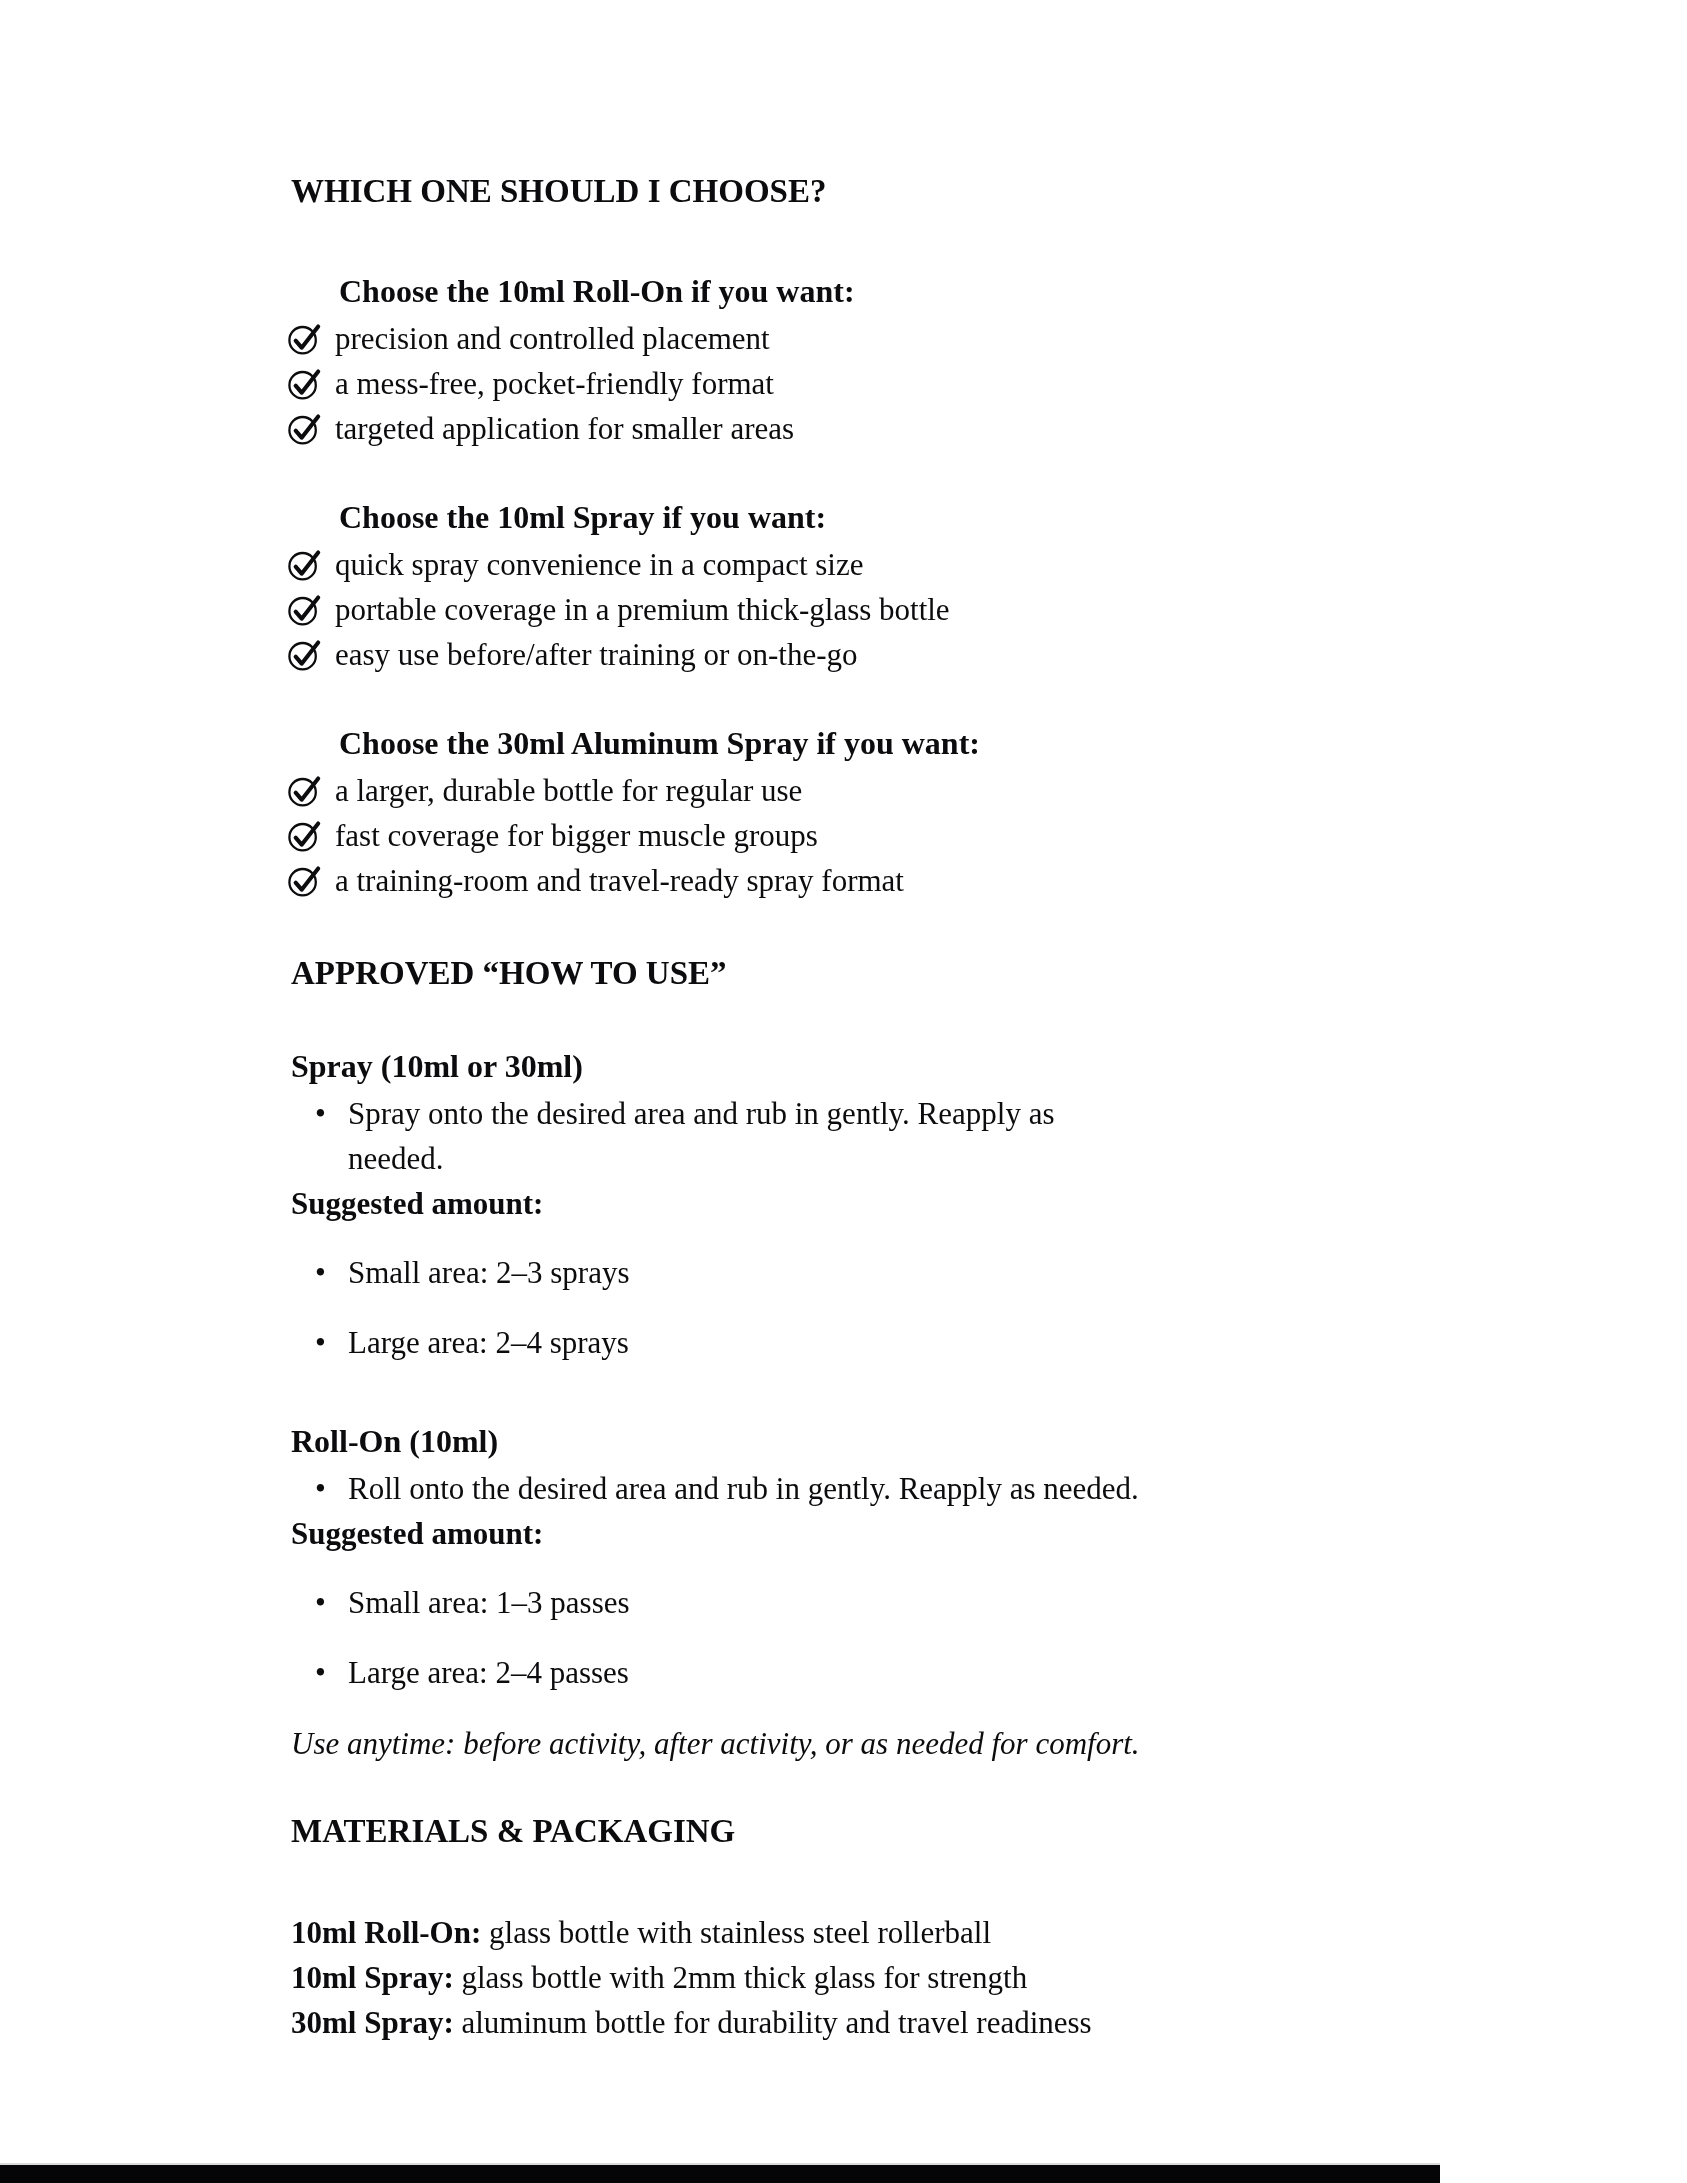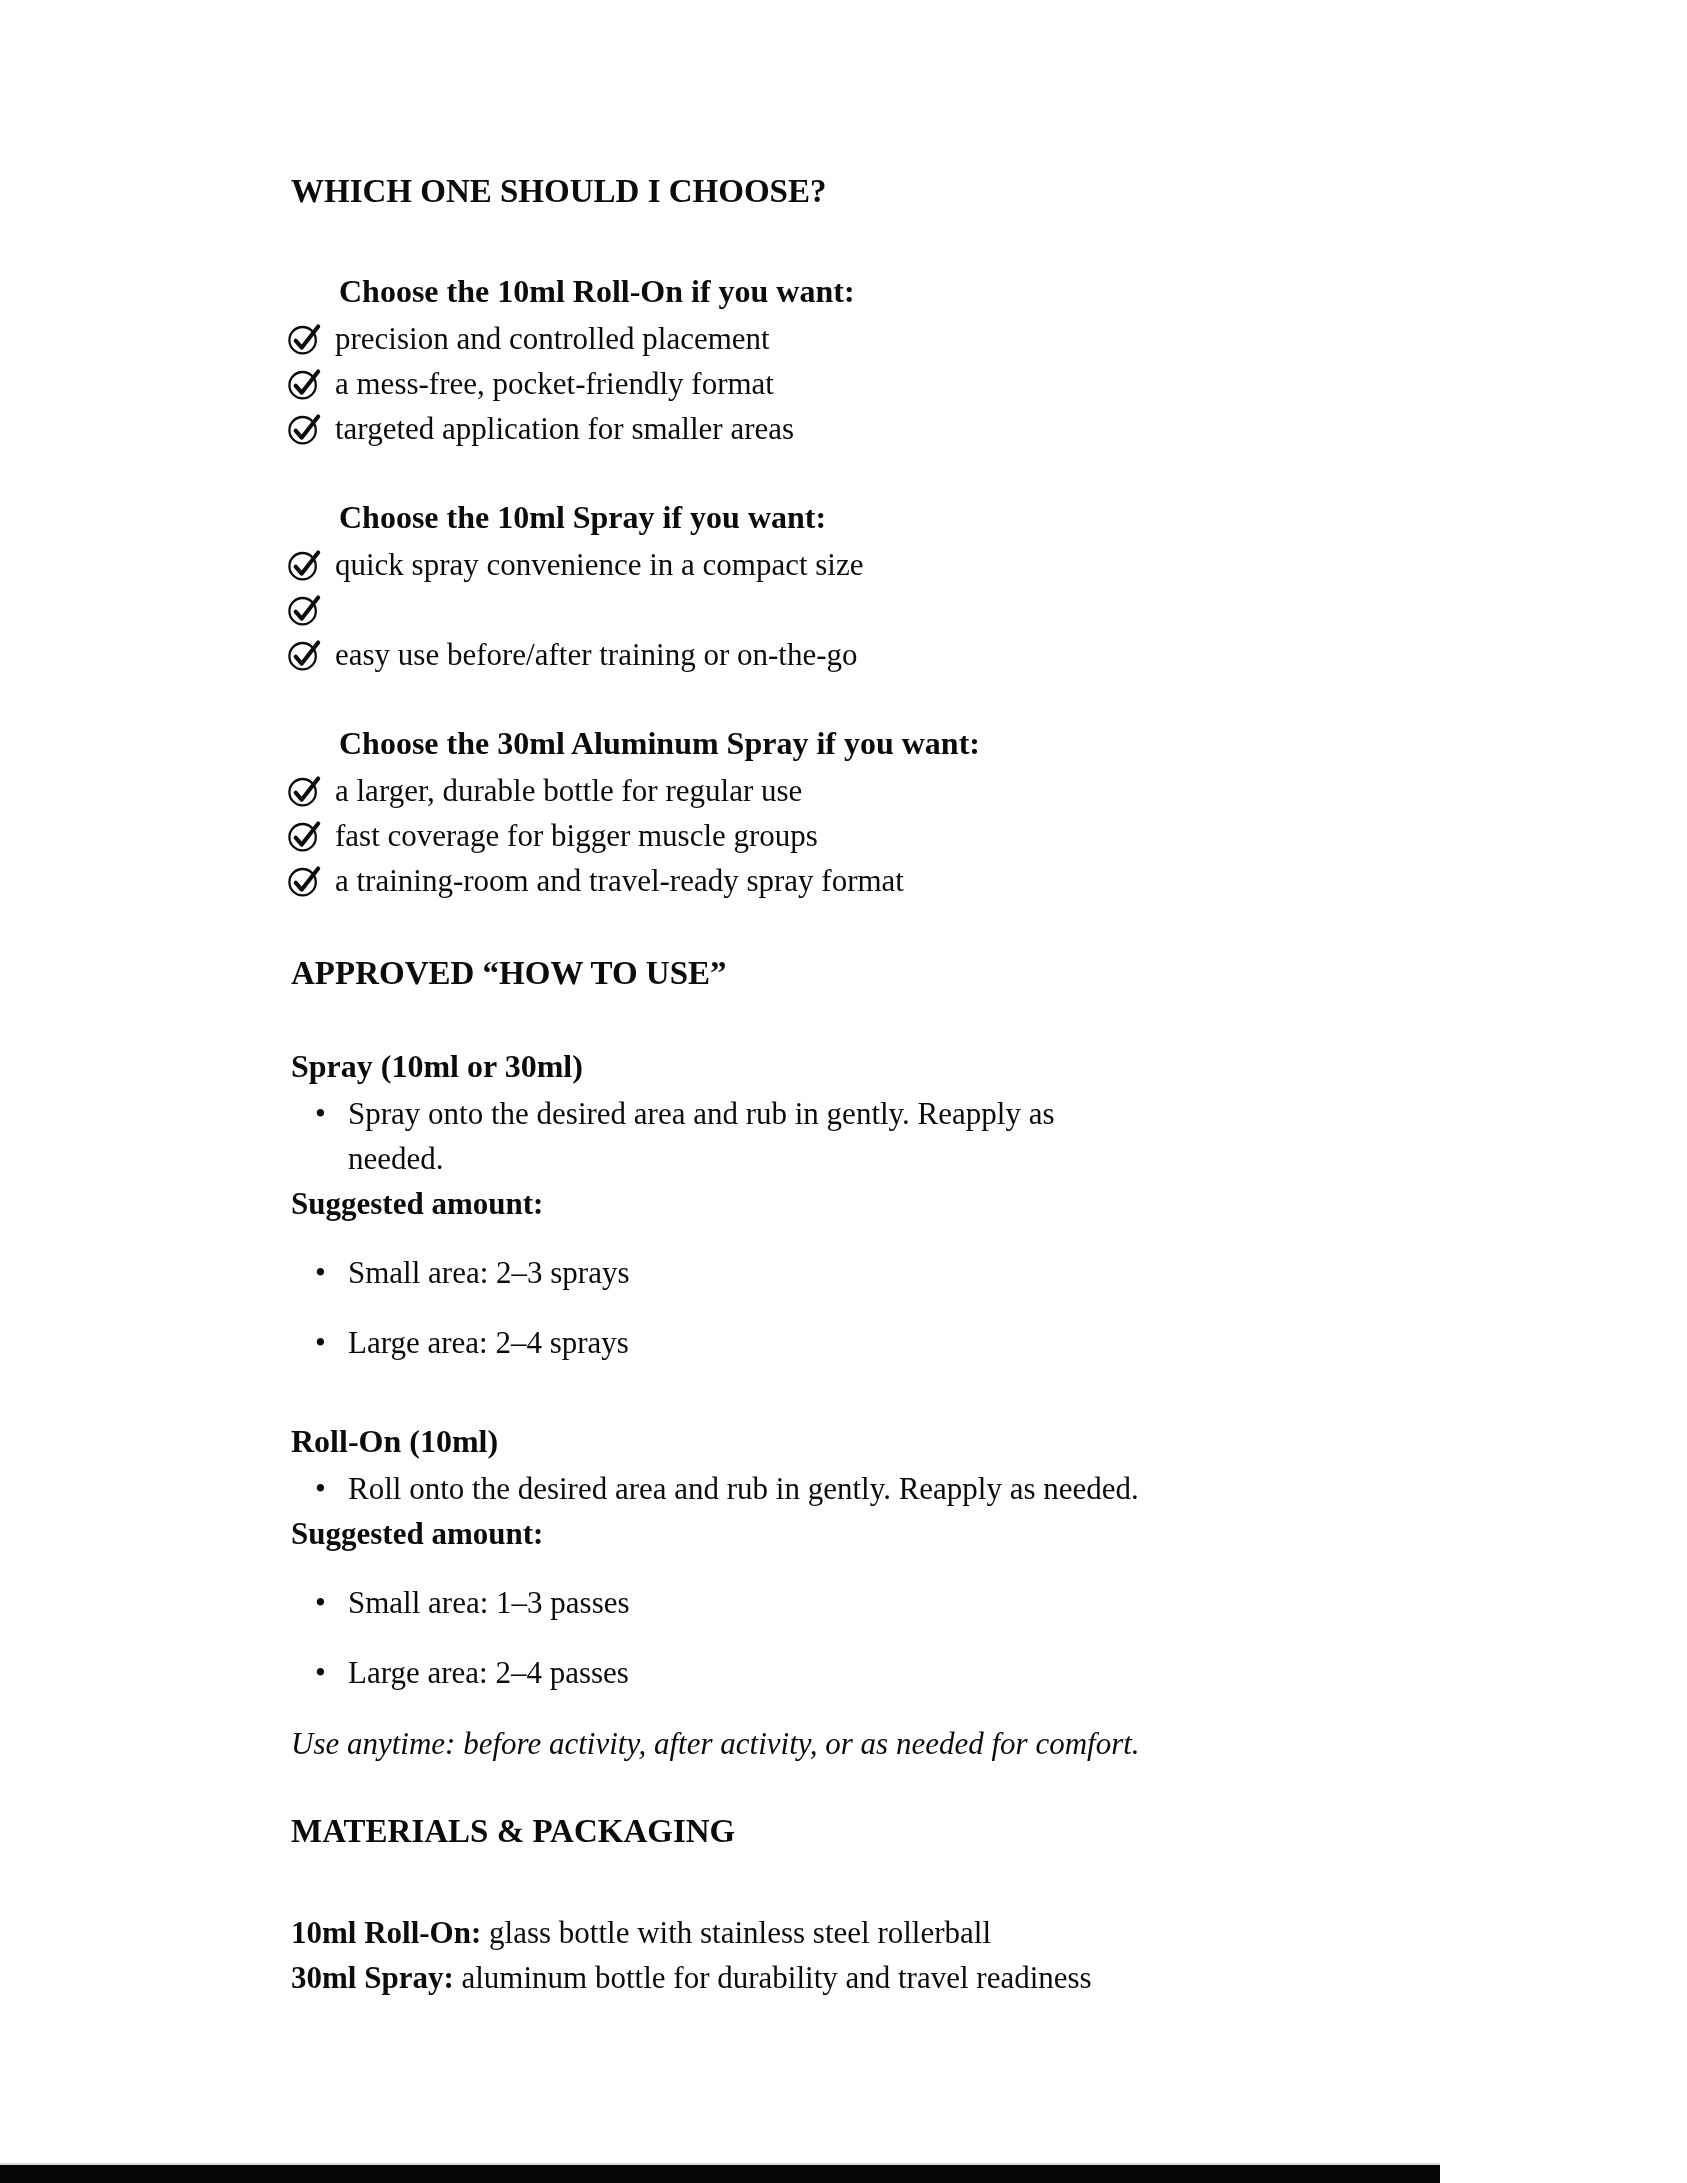--- a/index.html
+++ b/index.html
@@ -170,20 +170,21 @@
           </span>
           <span>quick spray convenience in a compact size</span>
         </li>
         <li>
           <span class="check-icon">
             <svg viewBox="0 0 30 30">
                 <circle cx="13" cy="16" r="11" fill="none" stroke="#0c0c0e" stroke-width="1.9"></circle>
                 <path d="M7.2 16.4 L12.2 22.2 L26 4.6" fill="none" stroke="#0c0c0e" stroke-width="3.4" stroke-linecap="round" stroke-linejoin="round"></path>
               </svg>
           </span>
+          <span>portable coverage in a premium thick-glass bottle</span>
         </li>
         <li>
           <span class="check-icon">
             <svg viewBox="0 0 30 30">
                 <circle cx="13" cy="16" r="11" fill="none" stroke="#0c0c0e" stroke-width="1.9"></circle>
                 <path d="M7.2 16.4 L12.2 22.2 L26 4.6" fill="none" stroke="#0c0c0e" stroke-width="3.4" stroke-linecap="round" stroke-linejoin="round"></path>
               </svg>
           </span>
           <span>easy use before/after training or on-the-go</span>
         </li>
@@ -258,20 +259,24 @@
     <div class="section-gap"></div>
 
     <h1 class="doc-heading">MATERIALS &amp; PACKAGING</h1>
 
     <div class="materials">
       <p>
         <strong>10ml Roll-On:</strong>
         <span>glass bottle with stainless steel rollerball</span>
       </p>
       <p>
+        <strong>10ml Spray:</strong>
+        <span>glass bottle with 2mm thick glass for strength</span>
+      </p>
+      <p>
         <strong>30ml Spray:</strong>
         <span>aluminum bottle for durability and travel readiness</span>
       </p>
     </div>
 
   </div>
 
   <footer class="footer-bar"></footer>
 </div>
 

